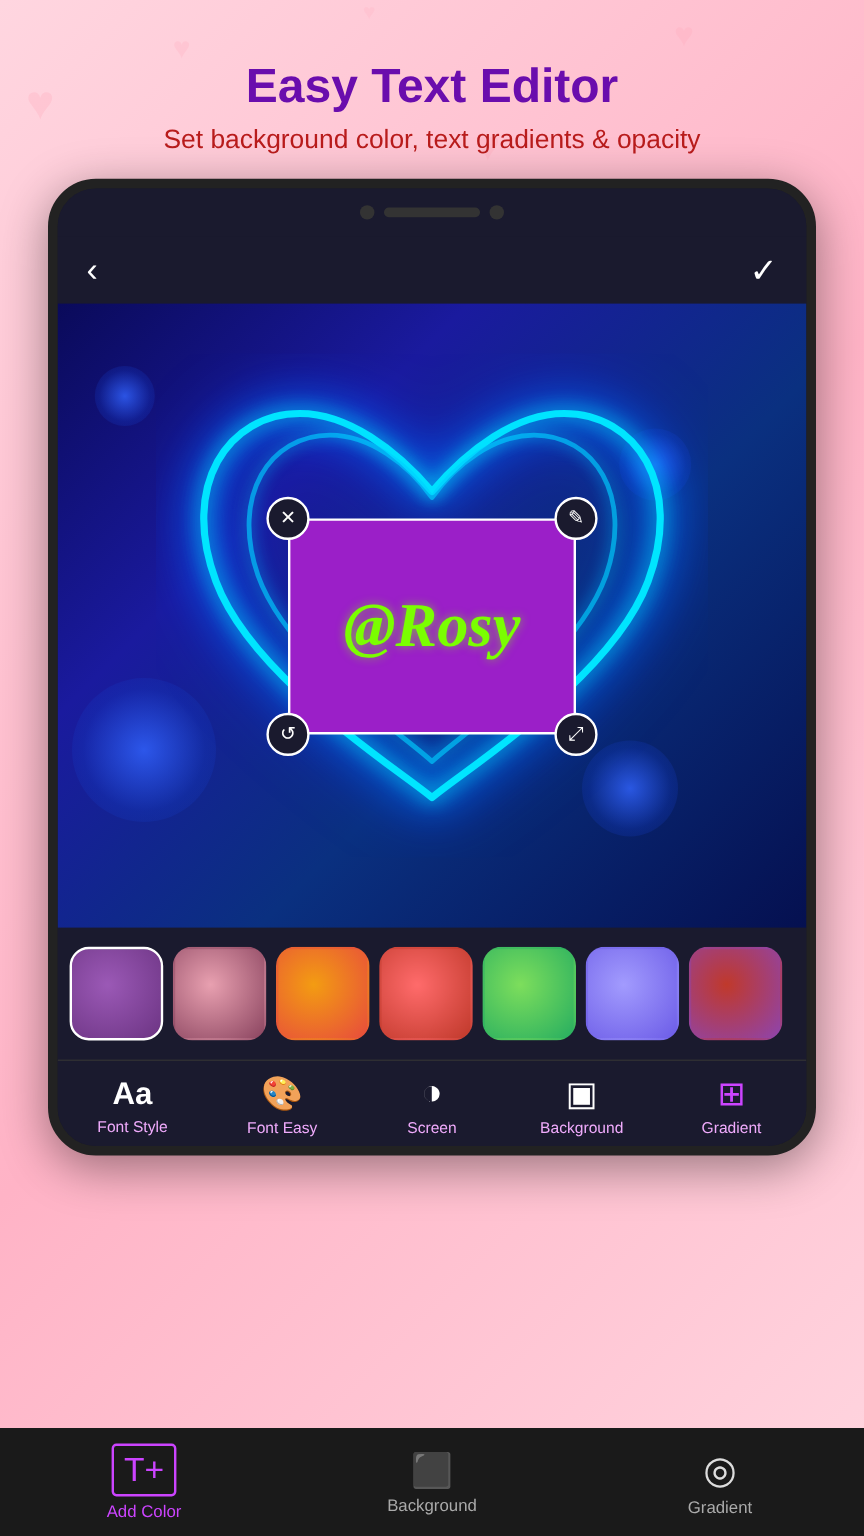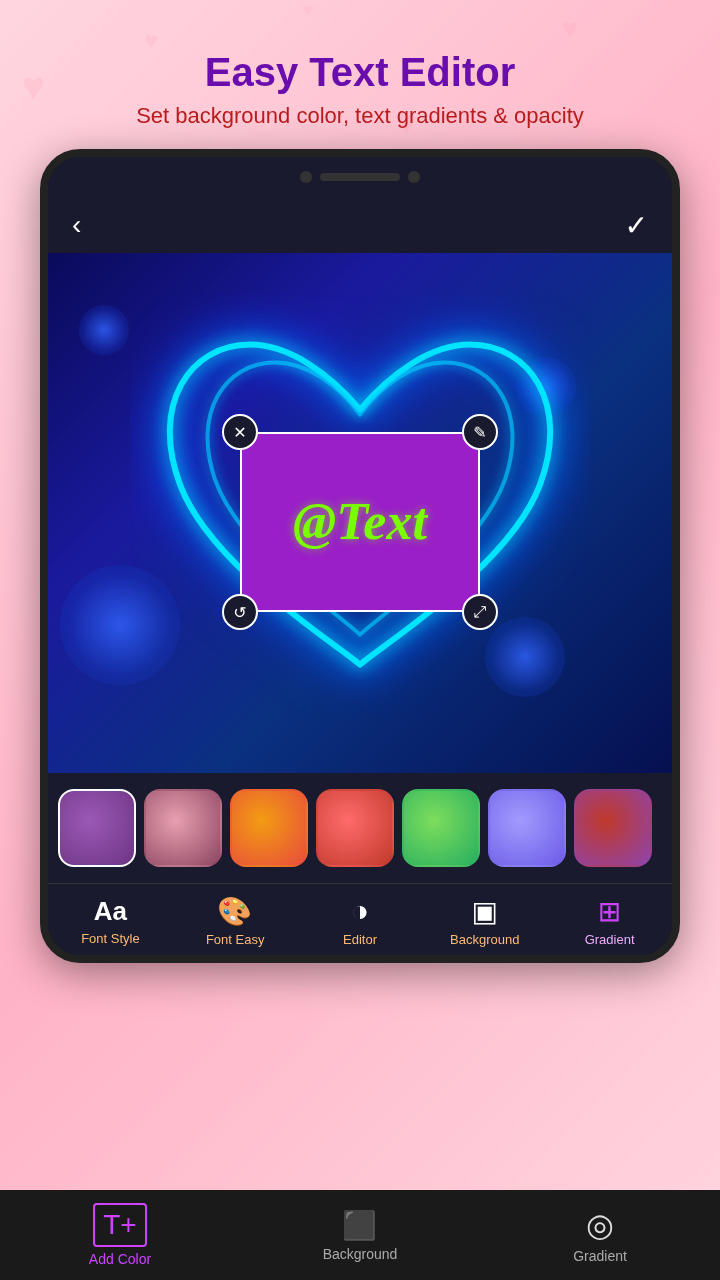--- a/index.html
+++ b/index.html
@@ -251,21 +251,21 @@
       font-size: 28px;
       color: white;
     }
 
     .tool-icon.active {
       color: #cc44ff;
     }
 
     .tool-label {
       font-size: 13px;
-      color: #fdba74;
+      color: #f0abfc;
     }
 
     .tool-label.active {
       color: #f0abfc;
     }
 
     
     .bottom-nav {
       background: #1a1a1a;
       height: 90px;
@@ -363,21 +363,21 @@
         <svg viewBox="0 0 460 420" width="460" height="420" xmlns="http://www.w3.org/2000/svg">
 
           <path class="neon-path" d="M230,370 C200,345 80,270 50,190 C20,110 60,50 120,50 C160,50 200,80 230,115 C260,80 300,50 340,50 C400,50 440,110 410,190 C380,270 260,345 230,370 Z" stroke-linejoin="round" stroke-linecap="round"></path>
 
           <path class="neon-path-inner" d="M230,340 C207,318 110,255 85,185 C62,118 95,68 145,68 C178,68 210,92 230,120 C250,92 282,68 315,68 C365,68 398,118 375,185 C350,255 253,318 230,340 Z" stroke-linejoin="round" stroke-linecap="round"></path>
         </svg>
       </div>
 
       <div class="text-box">
         <div class="text-box-inner">
-          <span class="rosy-text">@Text</span>
+          <span class="rosy-text">@Rosy</span>
         </div>
 
         <div class="handle handle-tl">
           <span>✕</span>
         </div>
         <div class="handle handle-tr">
           <span>✎</span>
         </div>
         <div class="handle handle-bl">
           <span>↺</span>
@@ -402,21 +402,21 @@
       <div class="tool-item">
         <span class="tool-icon" style="font-size:26px;font-weight:bold;">Aa</span>
         <span class="tool-label">Font Style</span>
       </div>
       <div class="tool-item">
         <span class="tool-icon">🎨</span>
         <span class="tool-label">Font Easy</span>
       </div>
       <div class="tool-item">
         <span class="tool-icon" style="font-size:30px;">◑</span>
-        <span class="tool-label">Editor</span>
+        <span class="tool-label">Screen</span>
       </div>
       <div class="tool-item">
         <span class="tool-icon" style="font-size:28px;">▣</span>
         <span class="tool-label">Background</span>
       </div>
       <div class="tool-item">
         <span class="tool-icon active" style="font-size:28px;">⊞</span>
         <span class="tool-label active">Gradient</span>
       </div>
     </div>

